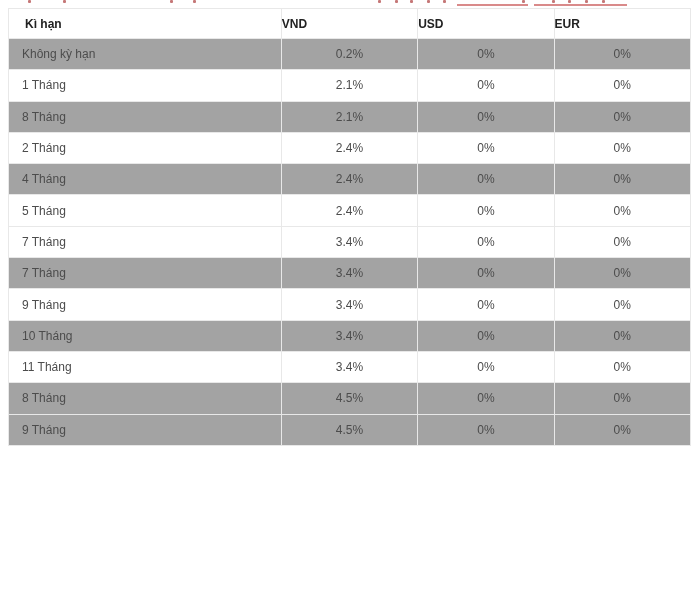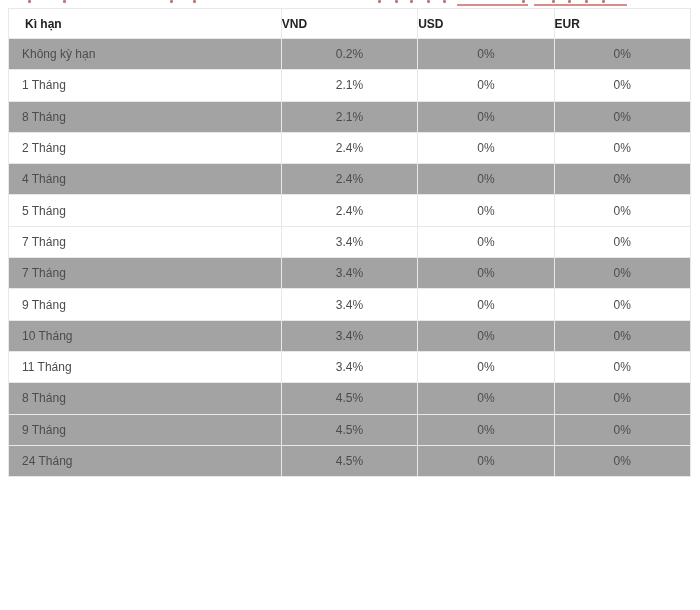--- a/index.html
+++ b/index.html
@@ -178,20 +178,14 @@
         <td>4.5%</td>
         <td>0%</td>
         <td>0%</td>
       </tr>
       <tr class="striped">
         <td class="term-cell">9 Tháng</td>
         <td>4.5%</td>
         <td>0%</td>
         <td>0%</td>
       </tr>
-      <tr class="striped">
-        <td class="term-cell">24 Tháng</td>
-        <td>4.5%</td>
-        <td>0%</td>
-        <td>0%</td>
-      </tr>
     </tbody>
 </table>
 
 </body></html>

